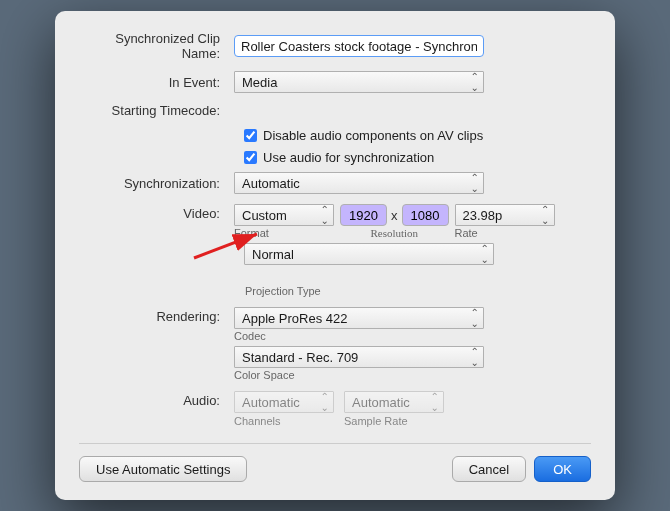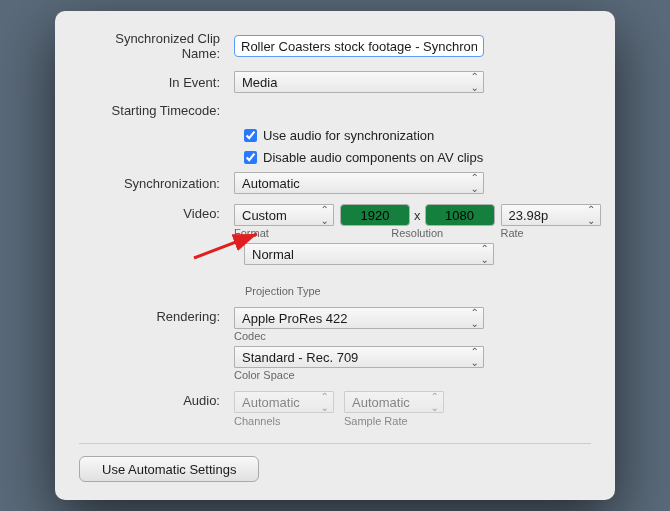--- a/index.html
+++ b/index.html
@@ -113,44 +113,44 @@
     .sub-label {
       font-size: 11px;
       color: #666;
       margin-top: 1px;
     }
     .field-group {
       display: flex;
       flex-direction: column;
     }
     .res-input {
-      width: 70px;
+      width: 47px;
       border: 1px solid #b0b0b0;
       border-radius: 4px;
       padding: 2px 5px;
       font-size: 13px;
-      background: #15803d;
+      background: #c4b5fd;
       text-align: center;
       height: 22px;
     }
     .projection-row {
       padding-left: 165px;
       margin-bottom: 10px;
     }
     .bottom-bar {
       display: flex;
       align-items: center;
       justify-content: space-between;
       margin-top: 16px;
       padding-top: 12px;
       border-top: 1px solid #ccc;
     }
     .btn {
       border-radius: 6px;
-      padding: 4px 22px;
+      padding: 4px 16px;
       font-size: 13px;
       cursor: pointer;
       height: 26px;
       display: inline-flex;
       align-items: center;
       border: 1px solid #aaa;
       background: linear-gradient(to bottom, #f9f9f9, #e0e0e0);
       color: #1a1a1a;
     }
     .btn-primary {
@@ -205,26 +205,26 @@
       <span class="select-arrow">⌃<br>⌄</span>
     </div>
   </div>
 
   <div class="form-row">
     <div class="form-label">Starting Timecode:</div>
   </div>
 
   <div class="checkbox-row">
     <input type="checkbox" checked="" style="">
-    <label class="checkbox-label">Use audio for synchronization</label>
+    <label class="checkbox-label">Disable audio components on AV clips</label>
   </div>
 
   <div class="checkbox-row">
     <input type="checkbox" checked="" style="">
-    <label class="checkbox-label">Disable audio components on AV clips</label>
+    <label class="checkbox-label">Use audio for synchronization</label>
   </div>
 
   <div class="form-row">
     <div class="form-label">Synchronization:</div>
     <div class="select-wrapper">
       <select class="select-control wide">
         <option>Automatic</option>
       </select>
       <span class="select-arrow">⌃<br>⌄</span>
     </div>
@@ -244,21 +244,21 @@
           </div>
           <div class="sub-label">Format</div>
         </div>
 
         <div class="field-group" style="align-items:center; flex-direction:column;">
           <div style="display:flex; align-items:center;">
             <input class="res-input" type="text" value="1920" style="">
             <span class="resolution-sep">x</span>
             <input class="res-input" type="text" value="1080" style="">
           </div>
-          <div class="sub-label" style="text-align:right;">Resolution</div>
+          <div class="sub-label" style="text-align:right;font-family:Liberation Serif, serif;">Resolution</div>
         </div>
 
         <div class="field-group">
           <div class="select-wrapper">
             <select class="select-control narrow">
               <option>23.98p</option>
             </select>
             <span class="select-arrow">⌃<br>⌄</span>
           </div>
           <div class="sub-label">Rate</div>
@@ -333,14 +333,18 @@
           </select>
           <span class="select-arrow" style="opacity:0.5;">⌃<br>⌄</span>
         </div>
         <div class="audio-sublabel">Sample Rate</div>
       </div>
     </div>
   </div>
 
   <div class="bottom-bar">
     <button class="btn">Use Automatic Settings</button>
+    <div class="right-buttons">
+      <button class="btn">Cancel</button>
+      <button class="btn btn-primary">OK</button>
+    </div>
   </div>
 </div>
 
 </body></html>

